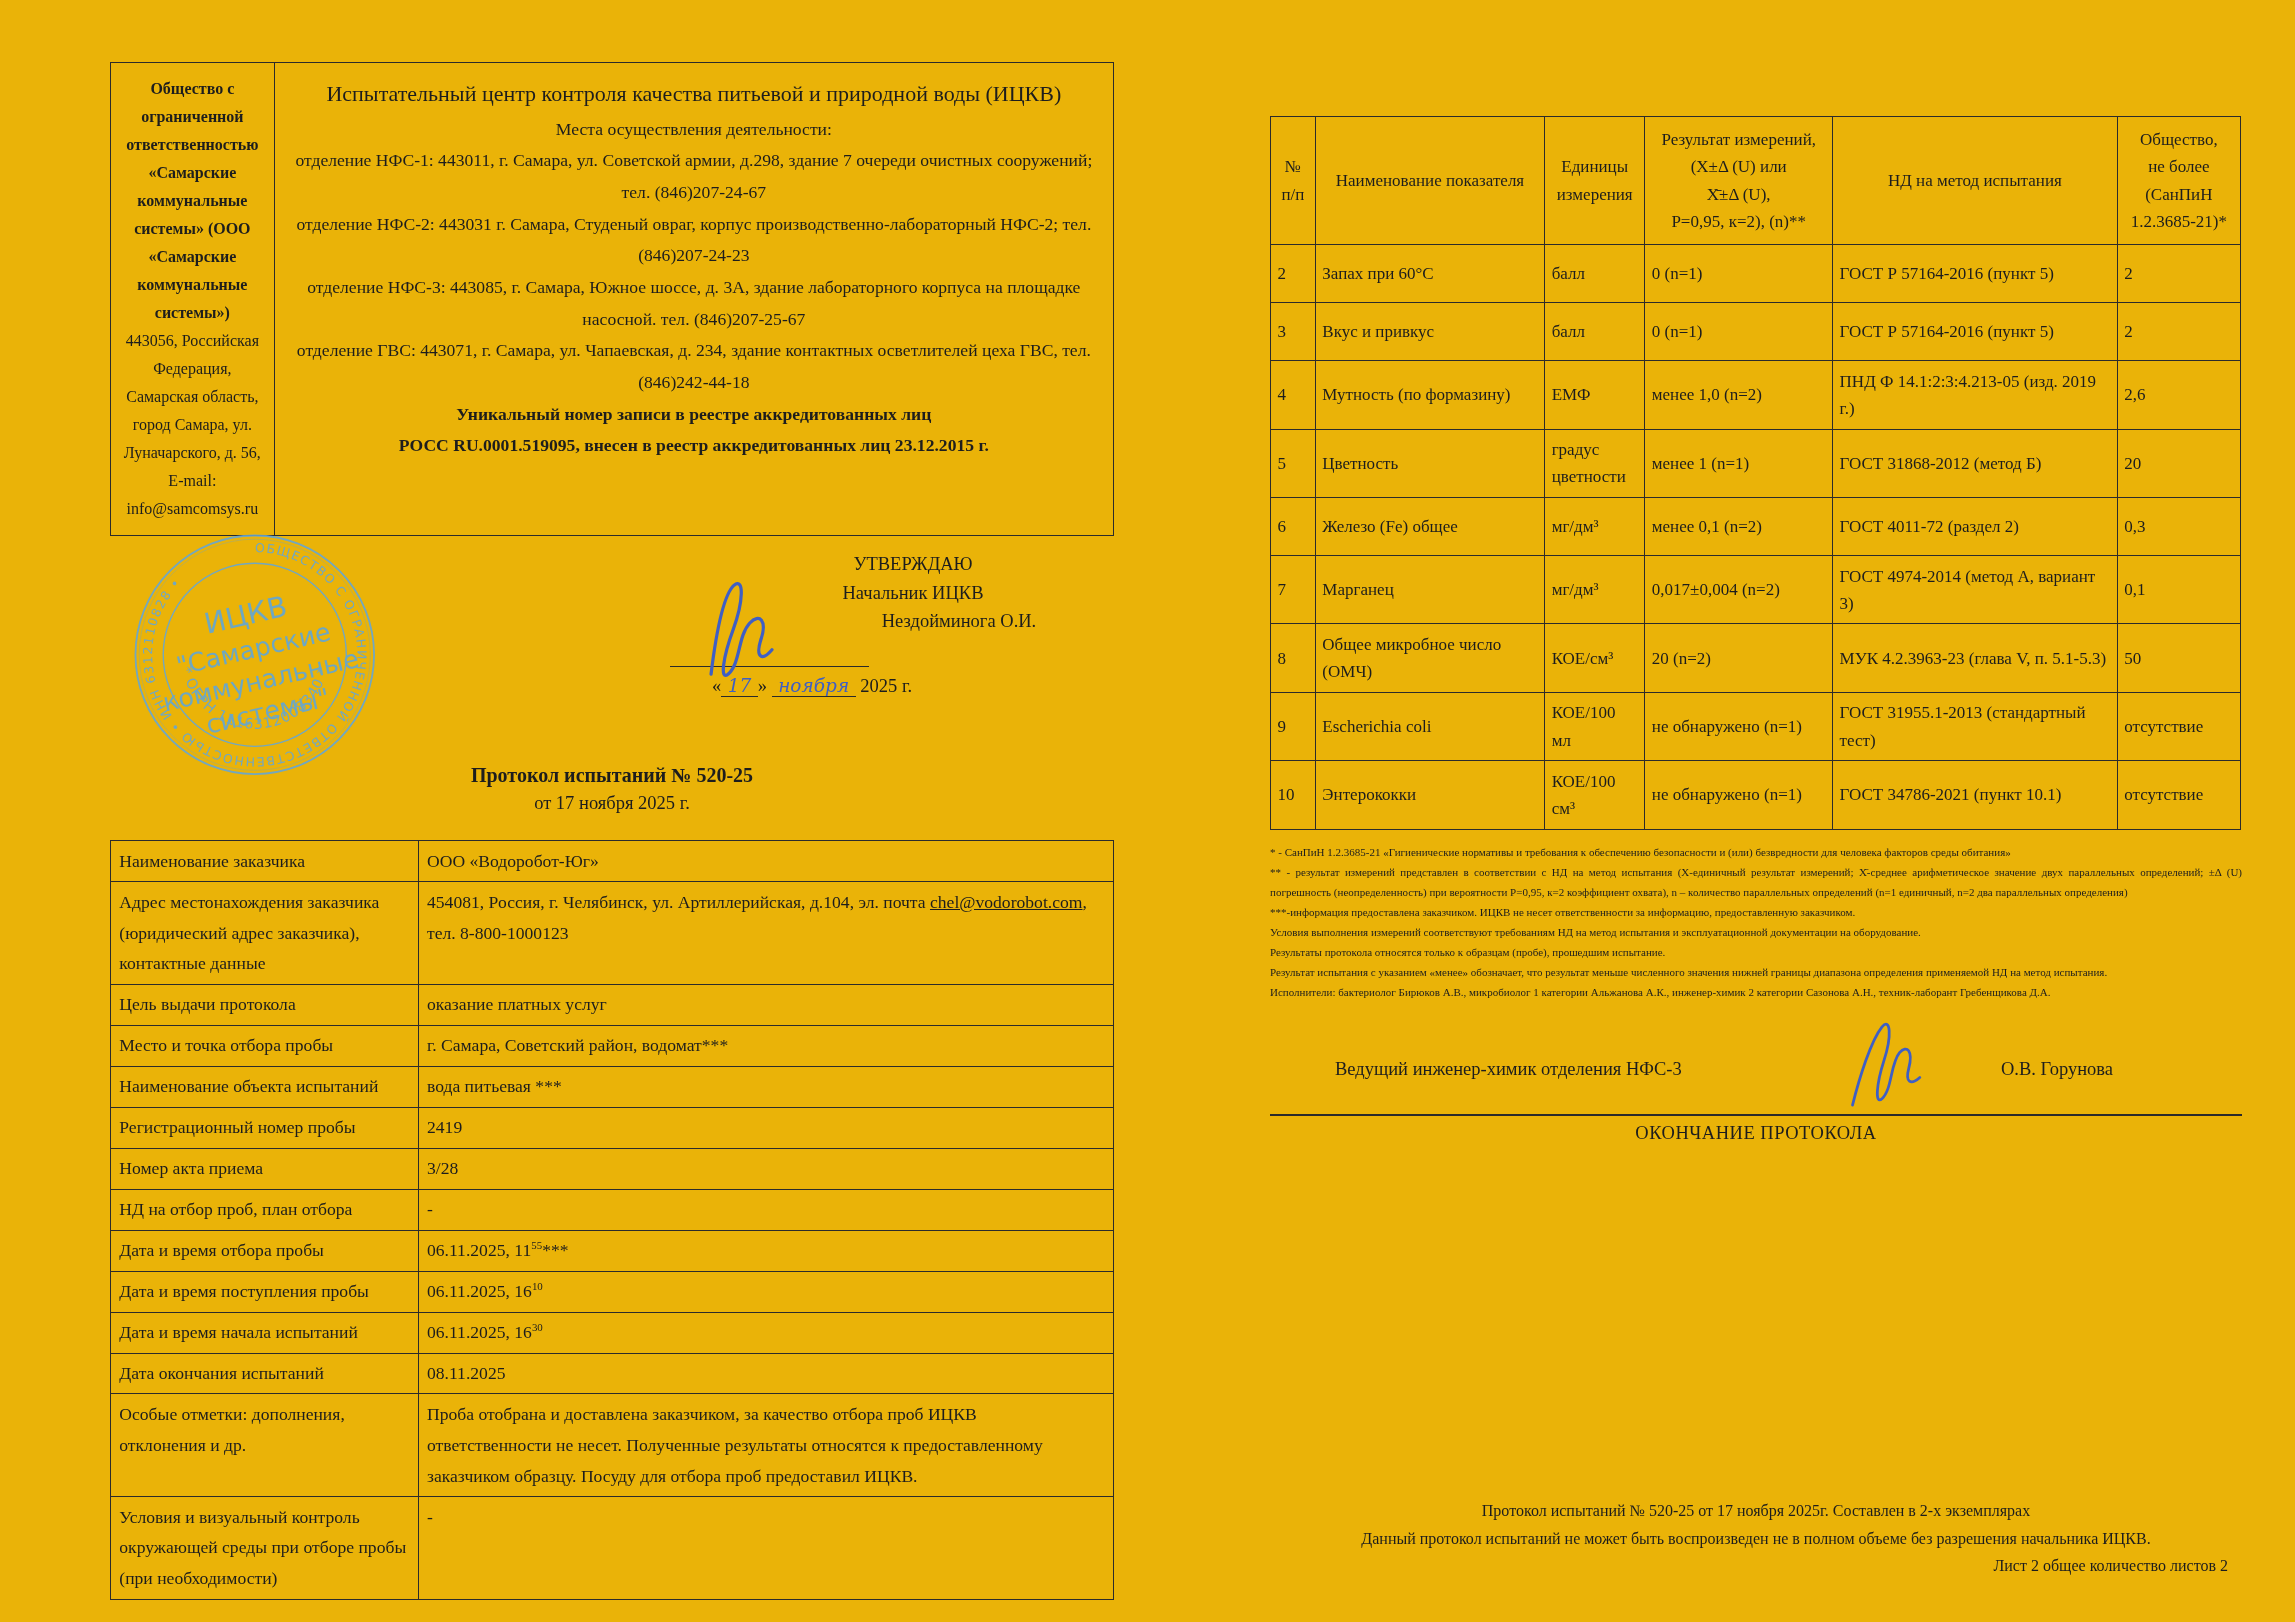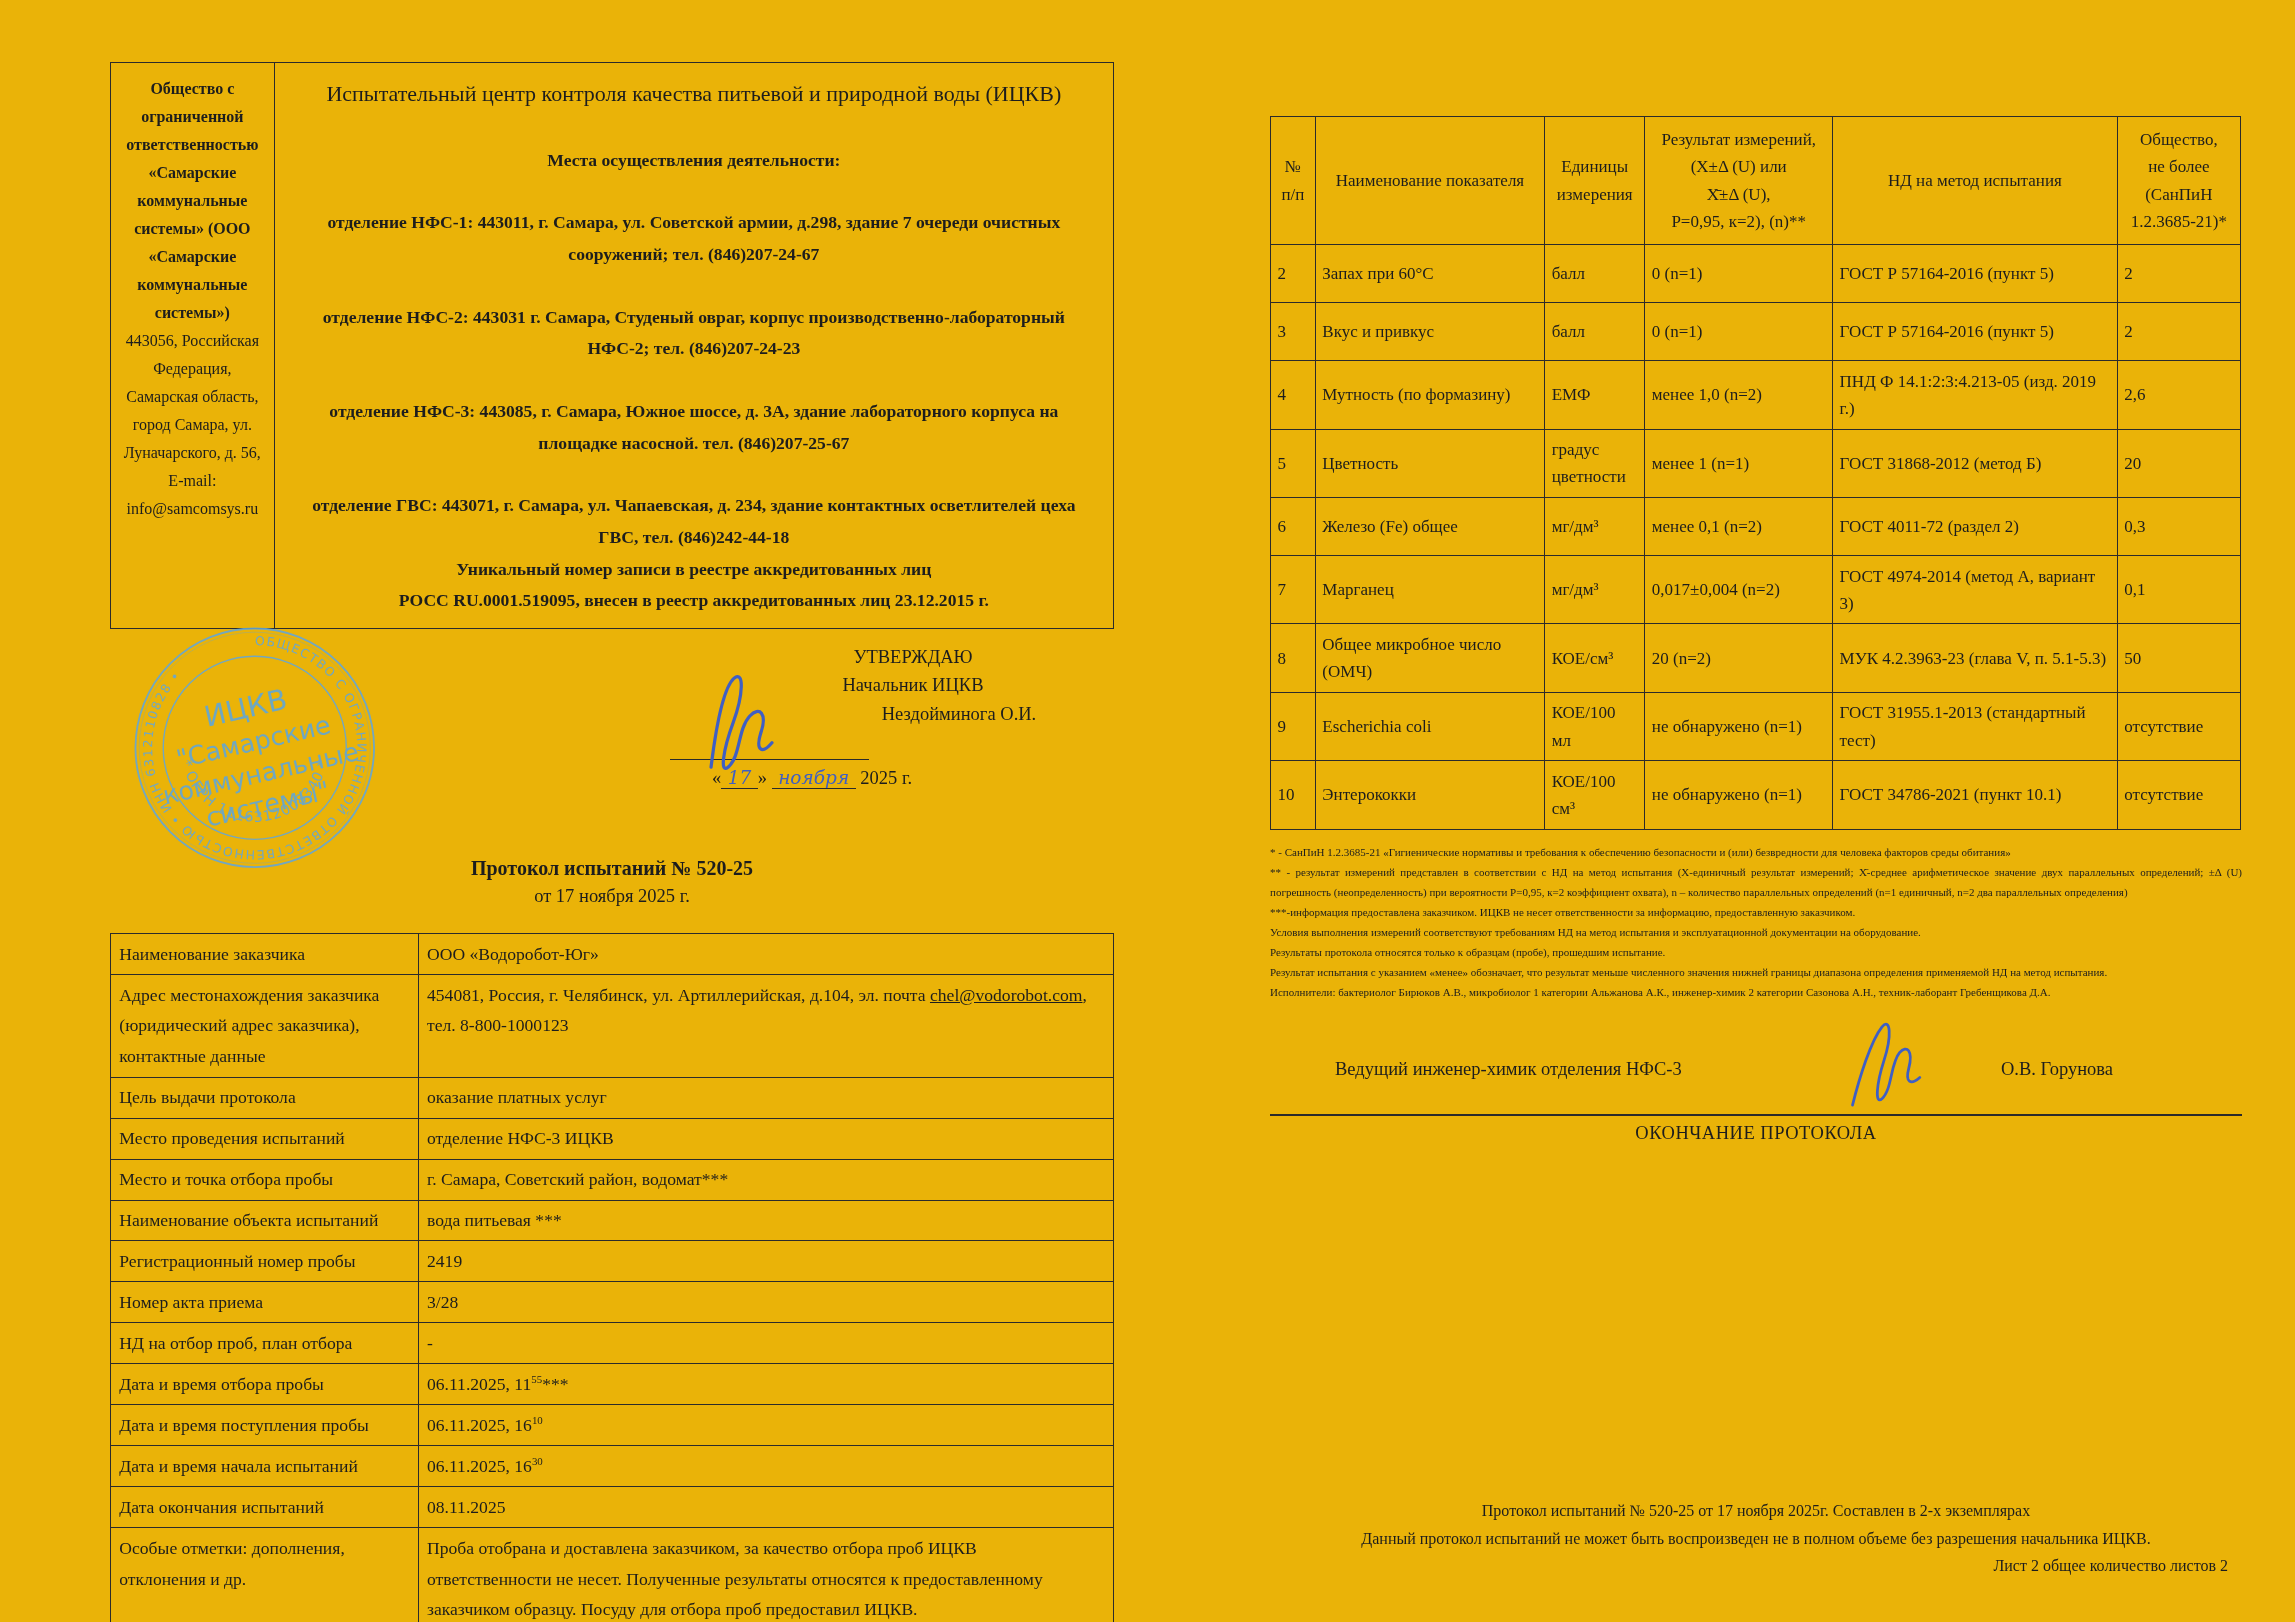--- a/index.html
+++ b/index.html
@@ -10,21 +10,21 @@
   .page2{left:1148px;width:1148px;padding:116px 54px 0 122px;box-sizing:border-box;}
 
   
   table.hdr{border-collapse:collapse;width:1004px;table-layout:fixed;}
   table.hdr td{border:1.4px solid #2b2b2b;vertical-align:top;}
   td.hdr-org{width:16%;text-align:center;font-size:16px;line-height:1.75;padding:12px 4.6px;}
   .hdr-org-name{font-weight:bold;}
   .hdr-org-addr{font-weight:normal;}
   td.hdr-center{width:84%;text-align:center;font-size:17.6px;line-height:1.8;padding:11px 15.7px;}
   .hdr-title{font-weight:normal;font-size:22px;}
-  .hdr-line{font-weight:bold;margin-top:31px;}
+  .hdr-line{font-weight:normal;}
   .hdr-accred{font-weight:bold;}
 
   
   .midzone{position:relative;width:1004px;height:296px;}
   .stamp{position:absolute;left:18.5px;top:-7px;width:252px;height:252px;opacity:.88;}
   .approve{position:absolute;left:546px;top:14px;width:458px;font-size:18.5px;line-height:1.55;}
   .approve-l1{text-align:center;padding-left:56px;}
   .approve-l2{text-align:center;padding-left:56px;}
   .approve-l3{text-align:center;padding-left:148px;}
   .approve-sig{position:absolute;left:28px;top:25.4px;}
@@ -160,24 +160,20 @@
         <td class="lbl">Адрес местонахождения заказчика (юридический адрес заказчика), контактные данные</td>
         <td class="val">
           <span>454081, Россия, г. Челябинск, ул. Артиллерийская, д.104, эл. почта </span><span class="u">chel@vodorobot.com</span><span>, тел. 8-800-1000123</span>
         </td>
       </tr>
       <tr>
         <td class="lbl">Цель выдачи протокола</td>
         <td class="val">оказание платных услуг</td>
       </tr>
       <tr>
-        <td class="lbl">Место проведения испытаний</td>
-        <td class="val">отделение НФС-3 ИЦКВ</td>
-      </tr>
-      <tr>
         <td class="lbl">Место и точка отбора пробы</td>
         <td class="val">г. Самара, Советский район, водомат***</td>
       </tr>
       <tr>
         <td class="lbl">Наименование объекта испытаний</td>
         <td class="val">вода питьевая ***</td>
       </tr>
       <tr>
         <td class="lbl">Регистрационный номер пробы</td>
         <td class="val">2419</td>

